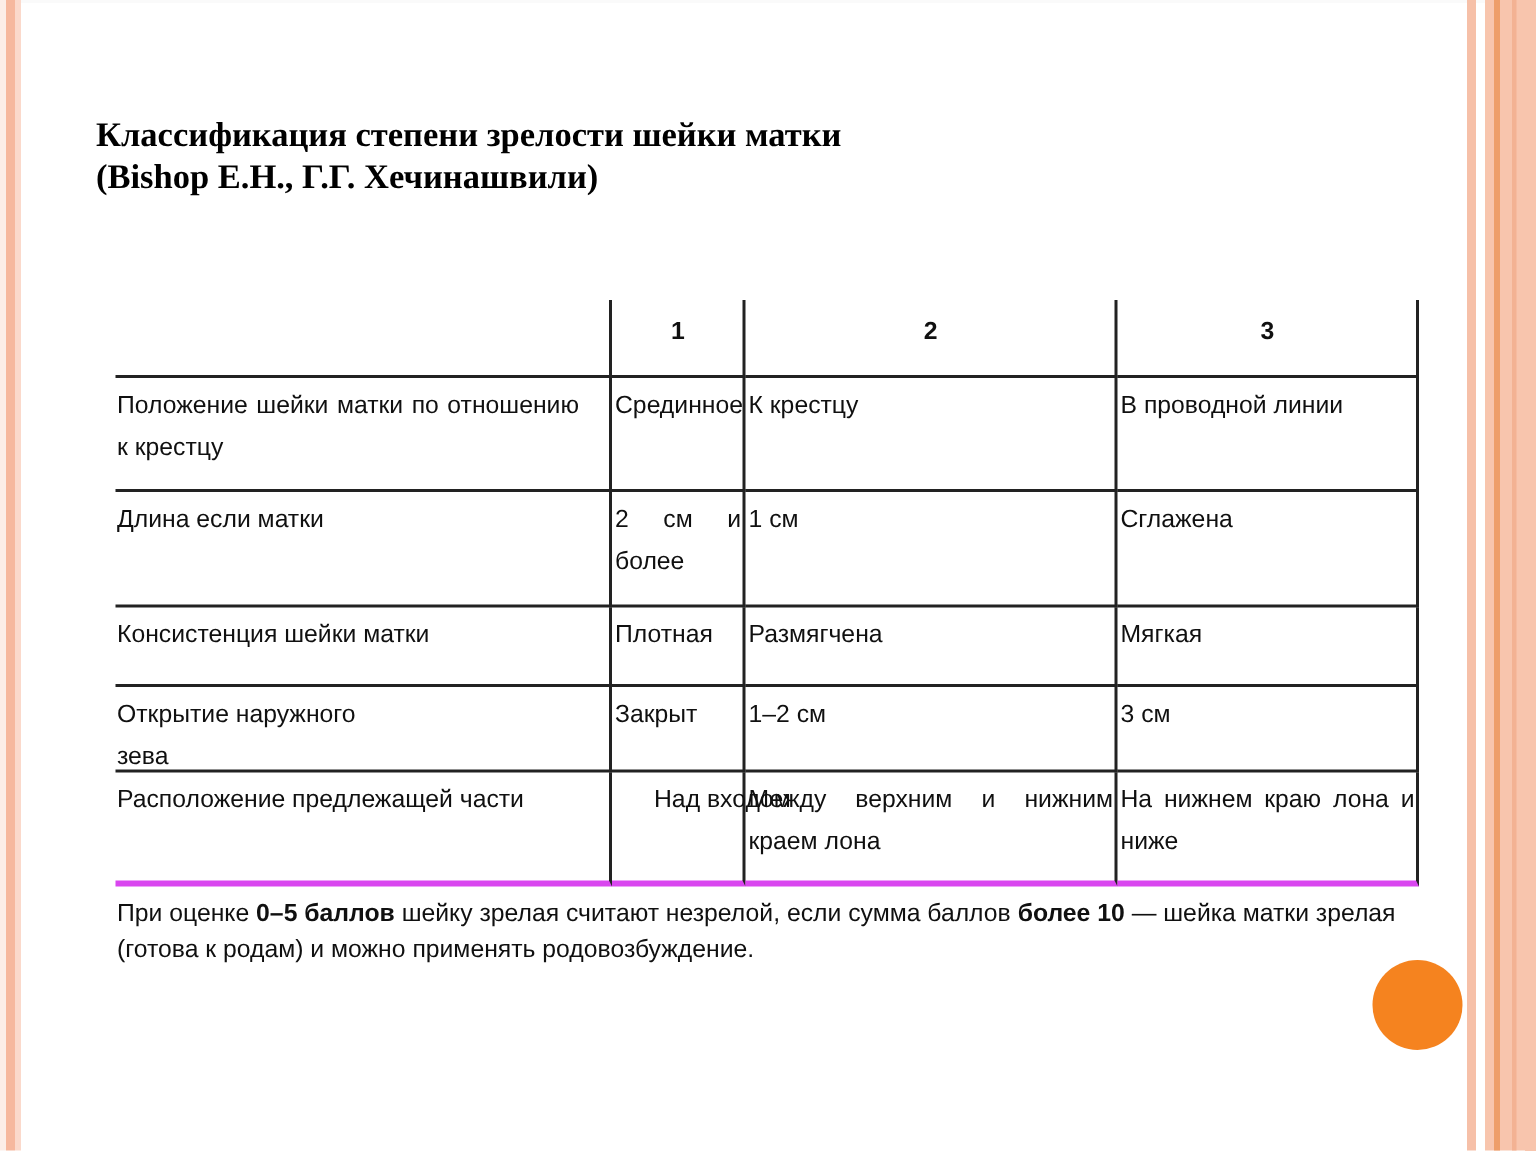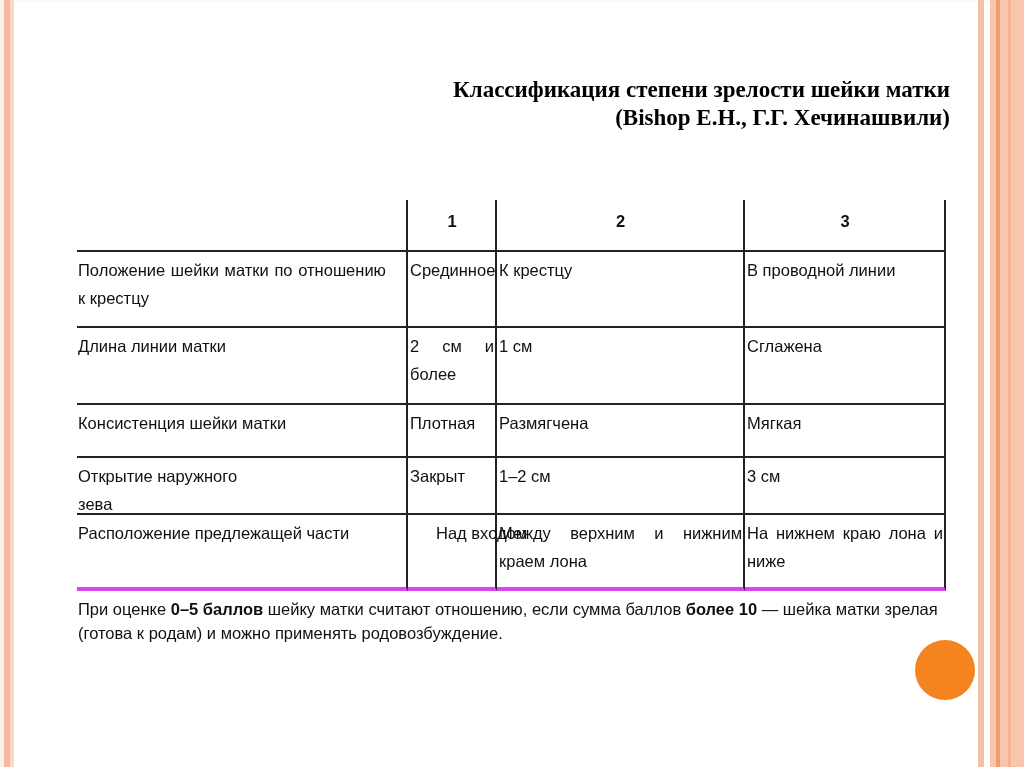--- a/index.html
+++ b/index.html
@@ -21,22 +21,22 @@
   .rline2 { left:1008px; width:3px; background:#F3B293; }
   .topline { position:absolute; top:0; left:0; width:1024px; height:2px; background:#FAFAFA; }
 
   .accent-circle {
     position:absolute; left:915px; top:640px; width:60px; height:60px;
     border-radius:50%; background:#F5831F;
   }
 
   
   .slide-title {
-    position:absolute; left:79px; top:76px; width:871px;
-    text-align:right;
+    position:absolute; left:64px; top:76px; width:871px;
+    text-align:left;
     font-family:"Liberation Serif", serif;
     font-weight:bold; font-size:23px; line-height:28px; color:#000;
   }
 
   
   .bishop-table {
     position:absolute; left:77px; top:200px;
     display:grid;
     grid-template-columns:331px 89px 248px 201px;
     grid-template-rows:52px 76px 77px 53px 57px 76px;
@@ -85,21 +85,21 @@
   <div class="cell h"></div>
   <div class="cell h">1</div>
   <div class="cell h">2</div>
   <div class="cell h">3</div>
 
   <div class="cell label">Положение шейки матки по отношению к крестцу</div>
   <div class="cell">Срединное</div>
   <div class="cell">К крестцу</div>
   <div class="cell">В проводной линии</div>
 
-  <div class="cell label">Длина линии матки</div>
+  <div class="cell label">Длина если матки</div>
   <div class="cell">2 см и более</div>
   <div class="cell">1 см</div>
   <div class="cell">Сглажена</div>
 
   <div class="cell label">Консистенция шейки матки</div>
   <div class="cell">Плотная</div>
   <div class="cell">Размягчена</div>
   <div class="cell">Мягкая</div>
 
   <div class="cell label">Открытие наружного
@@ -108,14 +108,14 @@
   <div class="cell">1–2 см</div>
   <div class="cell">3 см</div>
 
   <div class="cell label last">Расположение предлежащей части</div>
   <div class="cell last nowrap">Над входом</div>
   <div class="cell last">Между верхним и нижним краем лона</div>
   <div class="cell last">На нижнем краю лона и ниже</div>
 </div>
 
 <div class="footer-note">
-  <span>При оценке </span><b>0–5 баллов</b><span> шейку матки считают отношению, если сумма баллов </span><b>более 10</b><span> — шейка матки зрелая (готова к родам) и можно применять родовозбуждение.</span>
+  <span>При оценке </span><b>0–5 баллов</b><span> шейку зрелая считают незрелой, если сумма баллов </span><b>более 10</b><span> — шейка матки зрелая (готова к родам) и можно применять родовозбуждение.</span>
 </div>
 
 </body></html>

